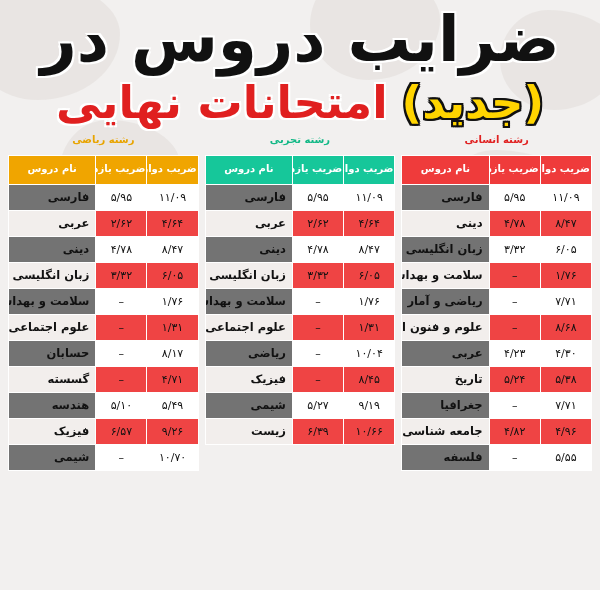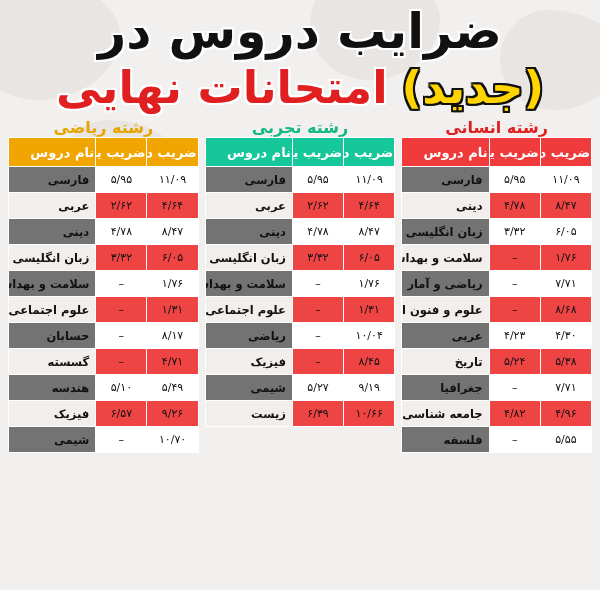--- a/index.html
+++ b/index.html
@@ -19,63 +19,62 @@
   .b2{width:120px;height:100px;right:-20px;top:10px;}
   .b3{width:130px;height:110px;right:160px;top:-30px;}
   .b4{width:120px;height:100px;left:60px;top:120px;}
   .b5{width:140px;height:110px;right:20px;top:150px;}
 
   .wrap{position:relative;z-index:2;}
 
   
   .title-block{text-align:center;padding-top:6px;}
   .line1{
-    font-size:49px;font-weight:bold;color:#111;
+    font-size:63px;font-weight:bold;color:#111;
     letter-spacing:-1px;line-height:1.08;
     text-shadow:2px 2px 0 #fff,-2px 2px 0 #fff,2px -2px 0 #fff,-2px -2px 0 #fff;
   }
   .line2{
     margin-top:4px;line-height:1.1;
     font-size:45px;font-weight:bold;
     display:flex;justify-content:center;align-items:center;gap:6px;
   }
   .l2-red{color:#e02020;text-shadow:2px 2px 0 #fff,-2px 2px 0 #fff,2px -2px 0 #fff,-2px -2px 0 #fff;}
   .l2-yellow{color:#ffd400;
      text-shadow:2px 0 0 #111,-2px 0 0 #111,0 2px 0 #111,0 -2px 0 #111,
                  2px 2px 0 #111,-2px 2px 0 #111,2px -2px 0 #111,-2px -2px 0 #111;margin-left:8px;}
 
   
   .tables{
     display:flex;flex-direction:row;justify-content:space-between;
     gap:6px;padding:6px 8px 4px 8px;
   }
   .col{flex:1 1 0;min-width:0;}
   .col-head{
-    text-align:center;font-size:16px;font-weight:bold;
-    padding-bottom:0;
+    text-align:center;font-size:10px;font-weight:bold;
+    padding-bottom:10px;
   }
   .h-math{color:#e8a400;}
   .h-exp{color:#12b886;}
   .h-hum{color:#e02020;}
 
   table{border-collapse:collapse;width:100%;table-layout:fixed;}
   th,td{
     border:1px solid #ffffff;
     font-size:11px;
     text-align:center;
     height:25px;
     padding:0 1px;
     color:#111;
     white-space:nowrap;
     overflow:hidden;
   }
   thead th{
-    color:#fff;font-size:13px;font-weight:bold;line-height:1.05;
+    color:#fff;font-size:10px;font-weight:bold;line-height:1.05;
     height:28px;
-    text-align:right;
   }
   .th-math{background:#f0a500;}
   .th-exp{background:#16c79a;}
   .th-hum{background:#ef3b3b;}
   td.subj{
     text-align:right;padding-right:6px;font-weight:bold;font-size:11.5px;
     background:#737373;width:46%;
   }
   td.num{background:#ffffff;font-size:11px;}
   tr.alt td{background:#ef4444;}

